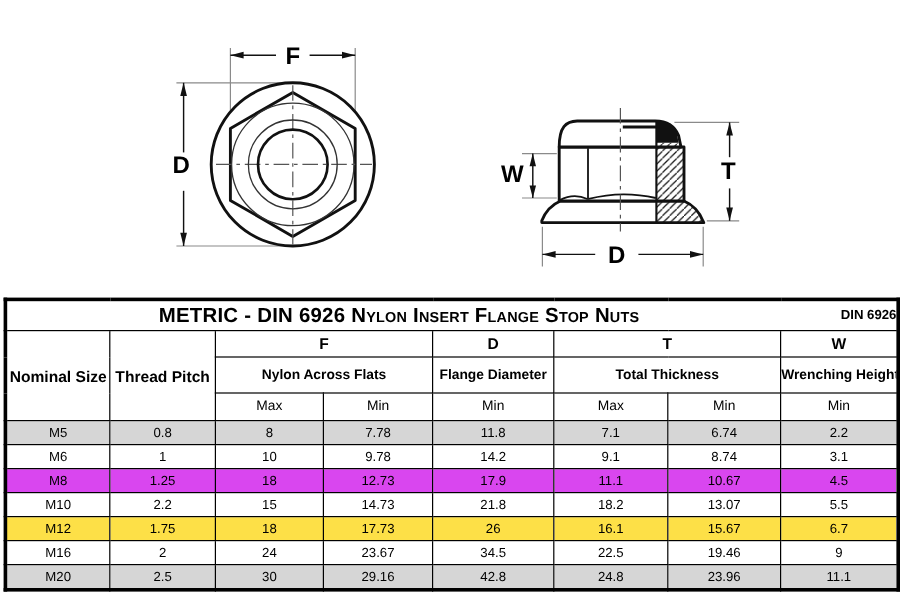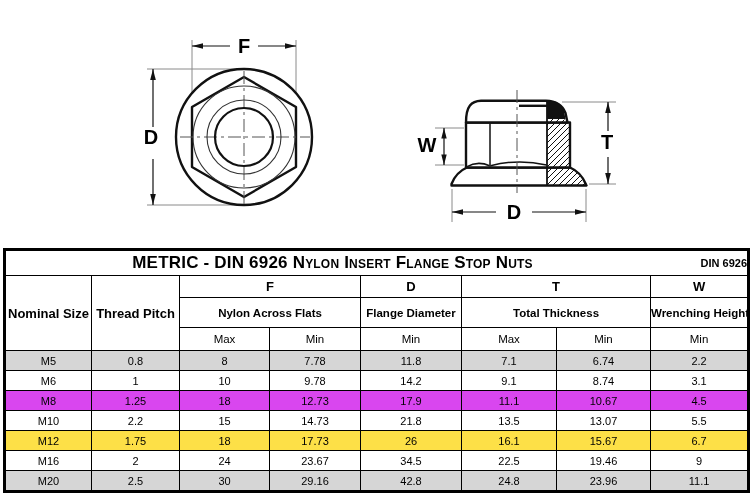--- a/index.html
+++ b/index.html
@@ -190,21 +190,21 @@
           <td>11.1</td>
           <td>10.67</td>
           <td>4.5</td>
         </tr>
         <tr>
           <td>M10</td>
           <td>2.2</td>
           <td>15</td>
           <td>14.73</td>
           <td>21.8</td>
-          <td>13.5</td>
+          <td>18.2</td>
           <td>13.07</td>
           <td>5.5</td>
         </tr>
         <tr style="background: #fde047;">
           <td>M12</td>
           <td>1.75</td>
           <td>18</td>
           <td>17.73</td>
           <td>26</td>
           <td>16.1</td>

